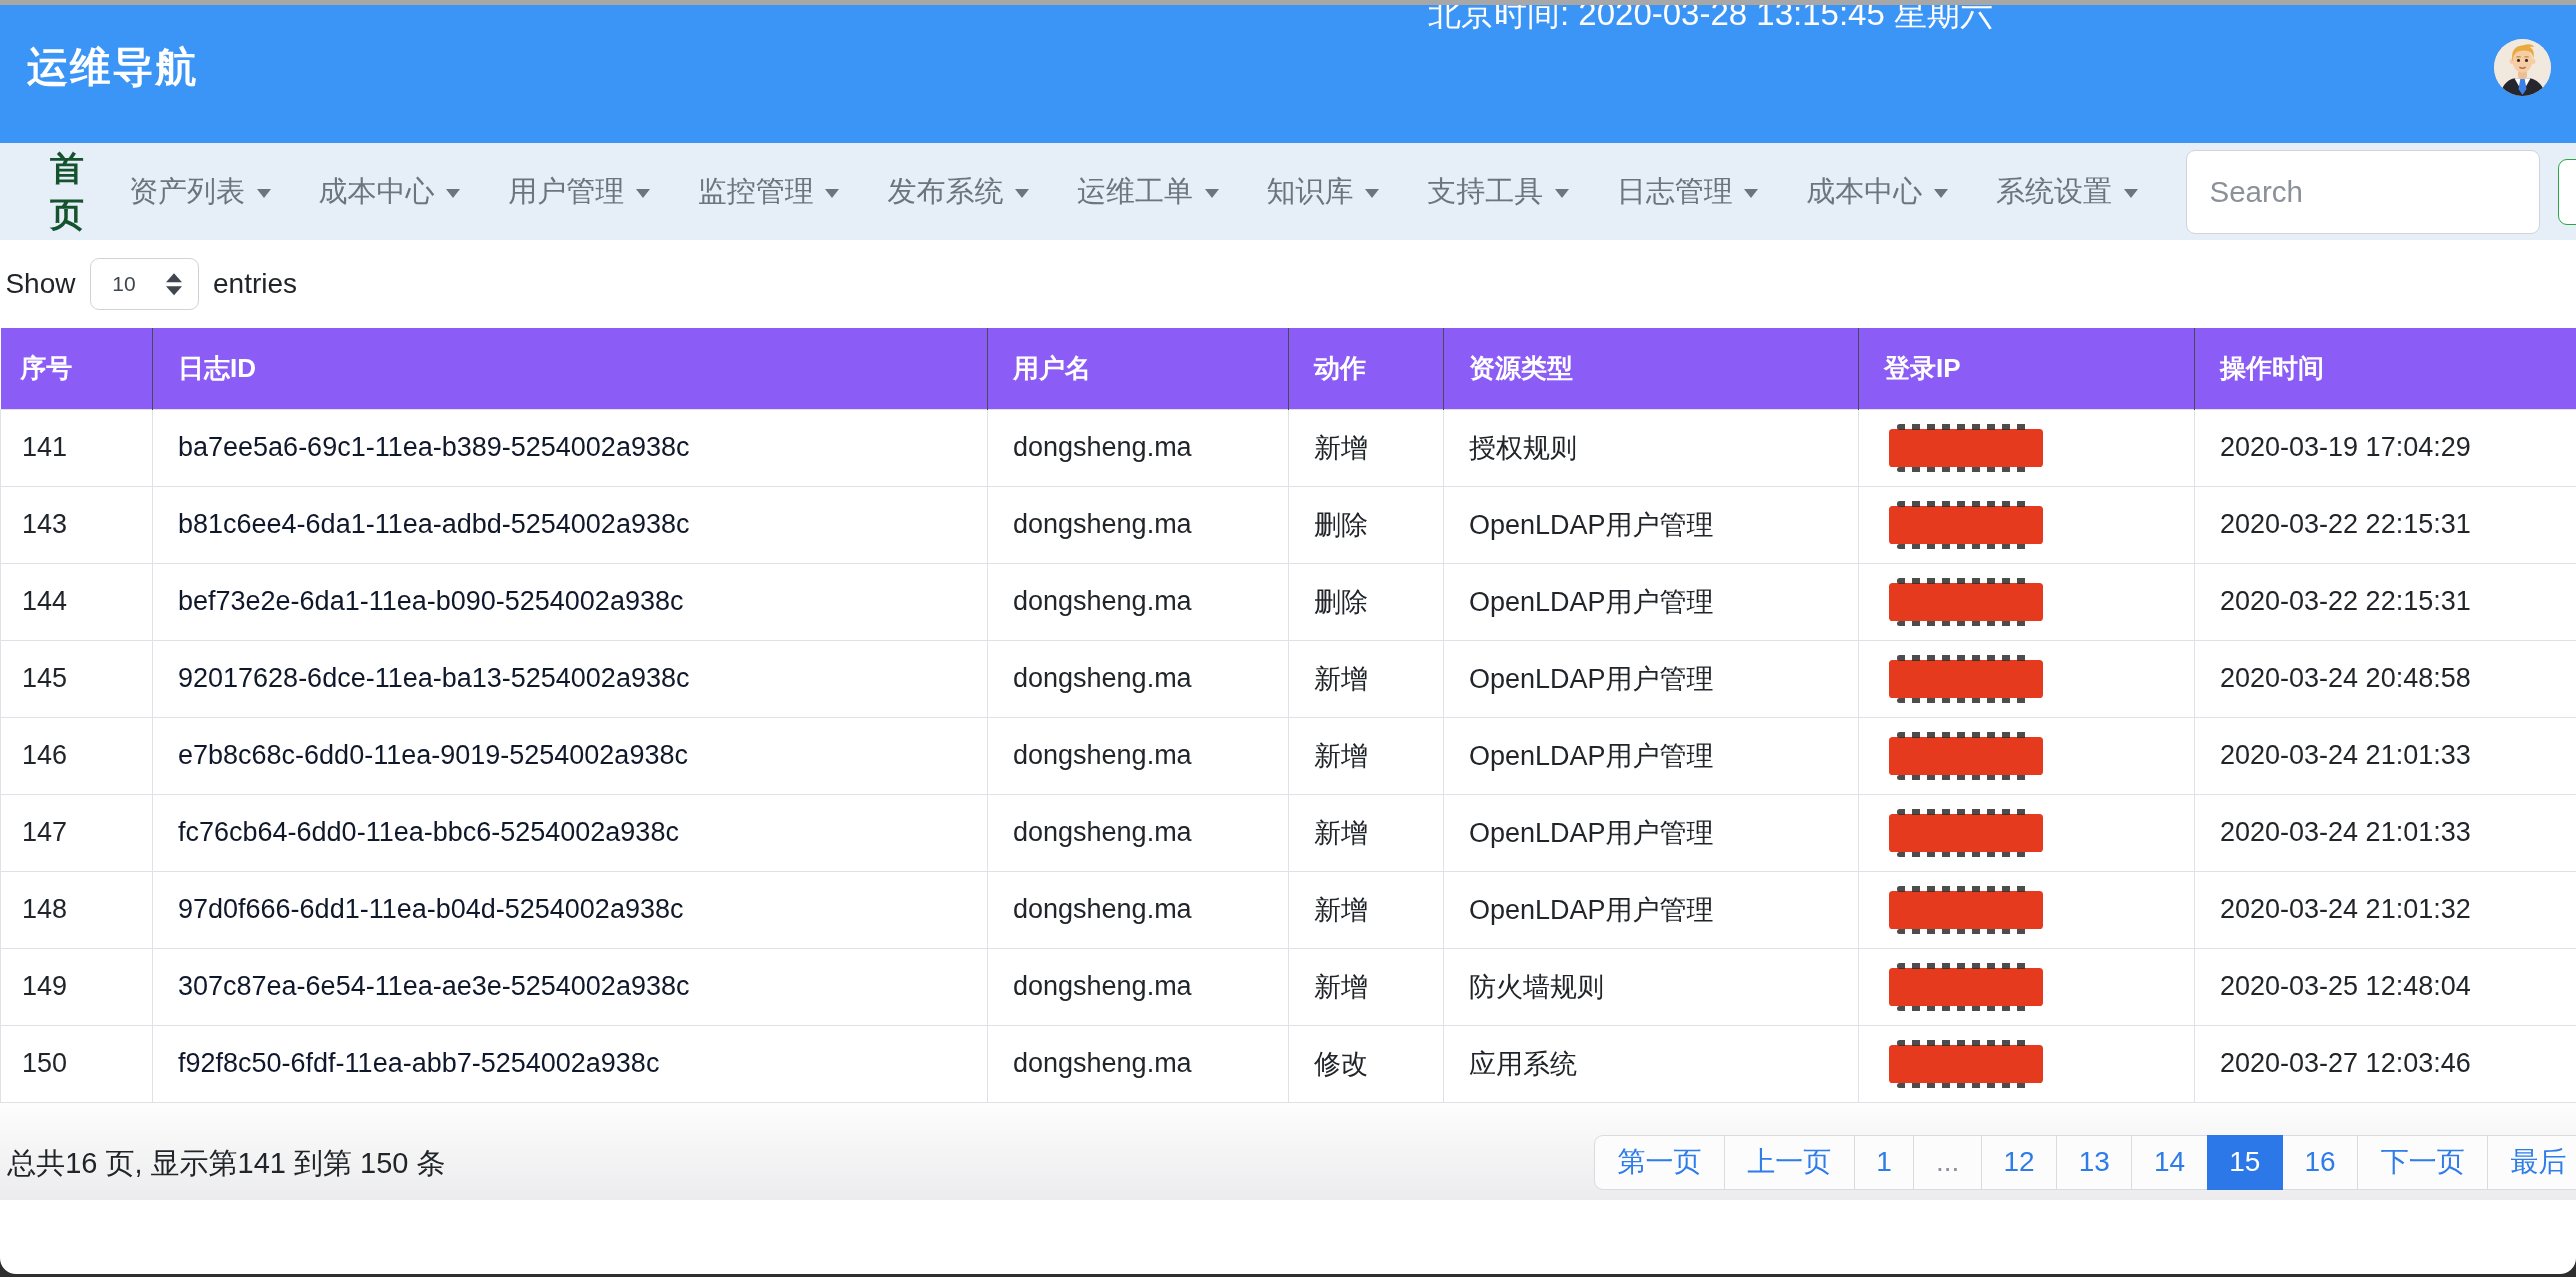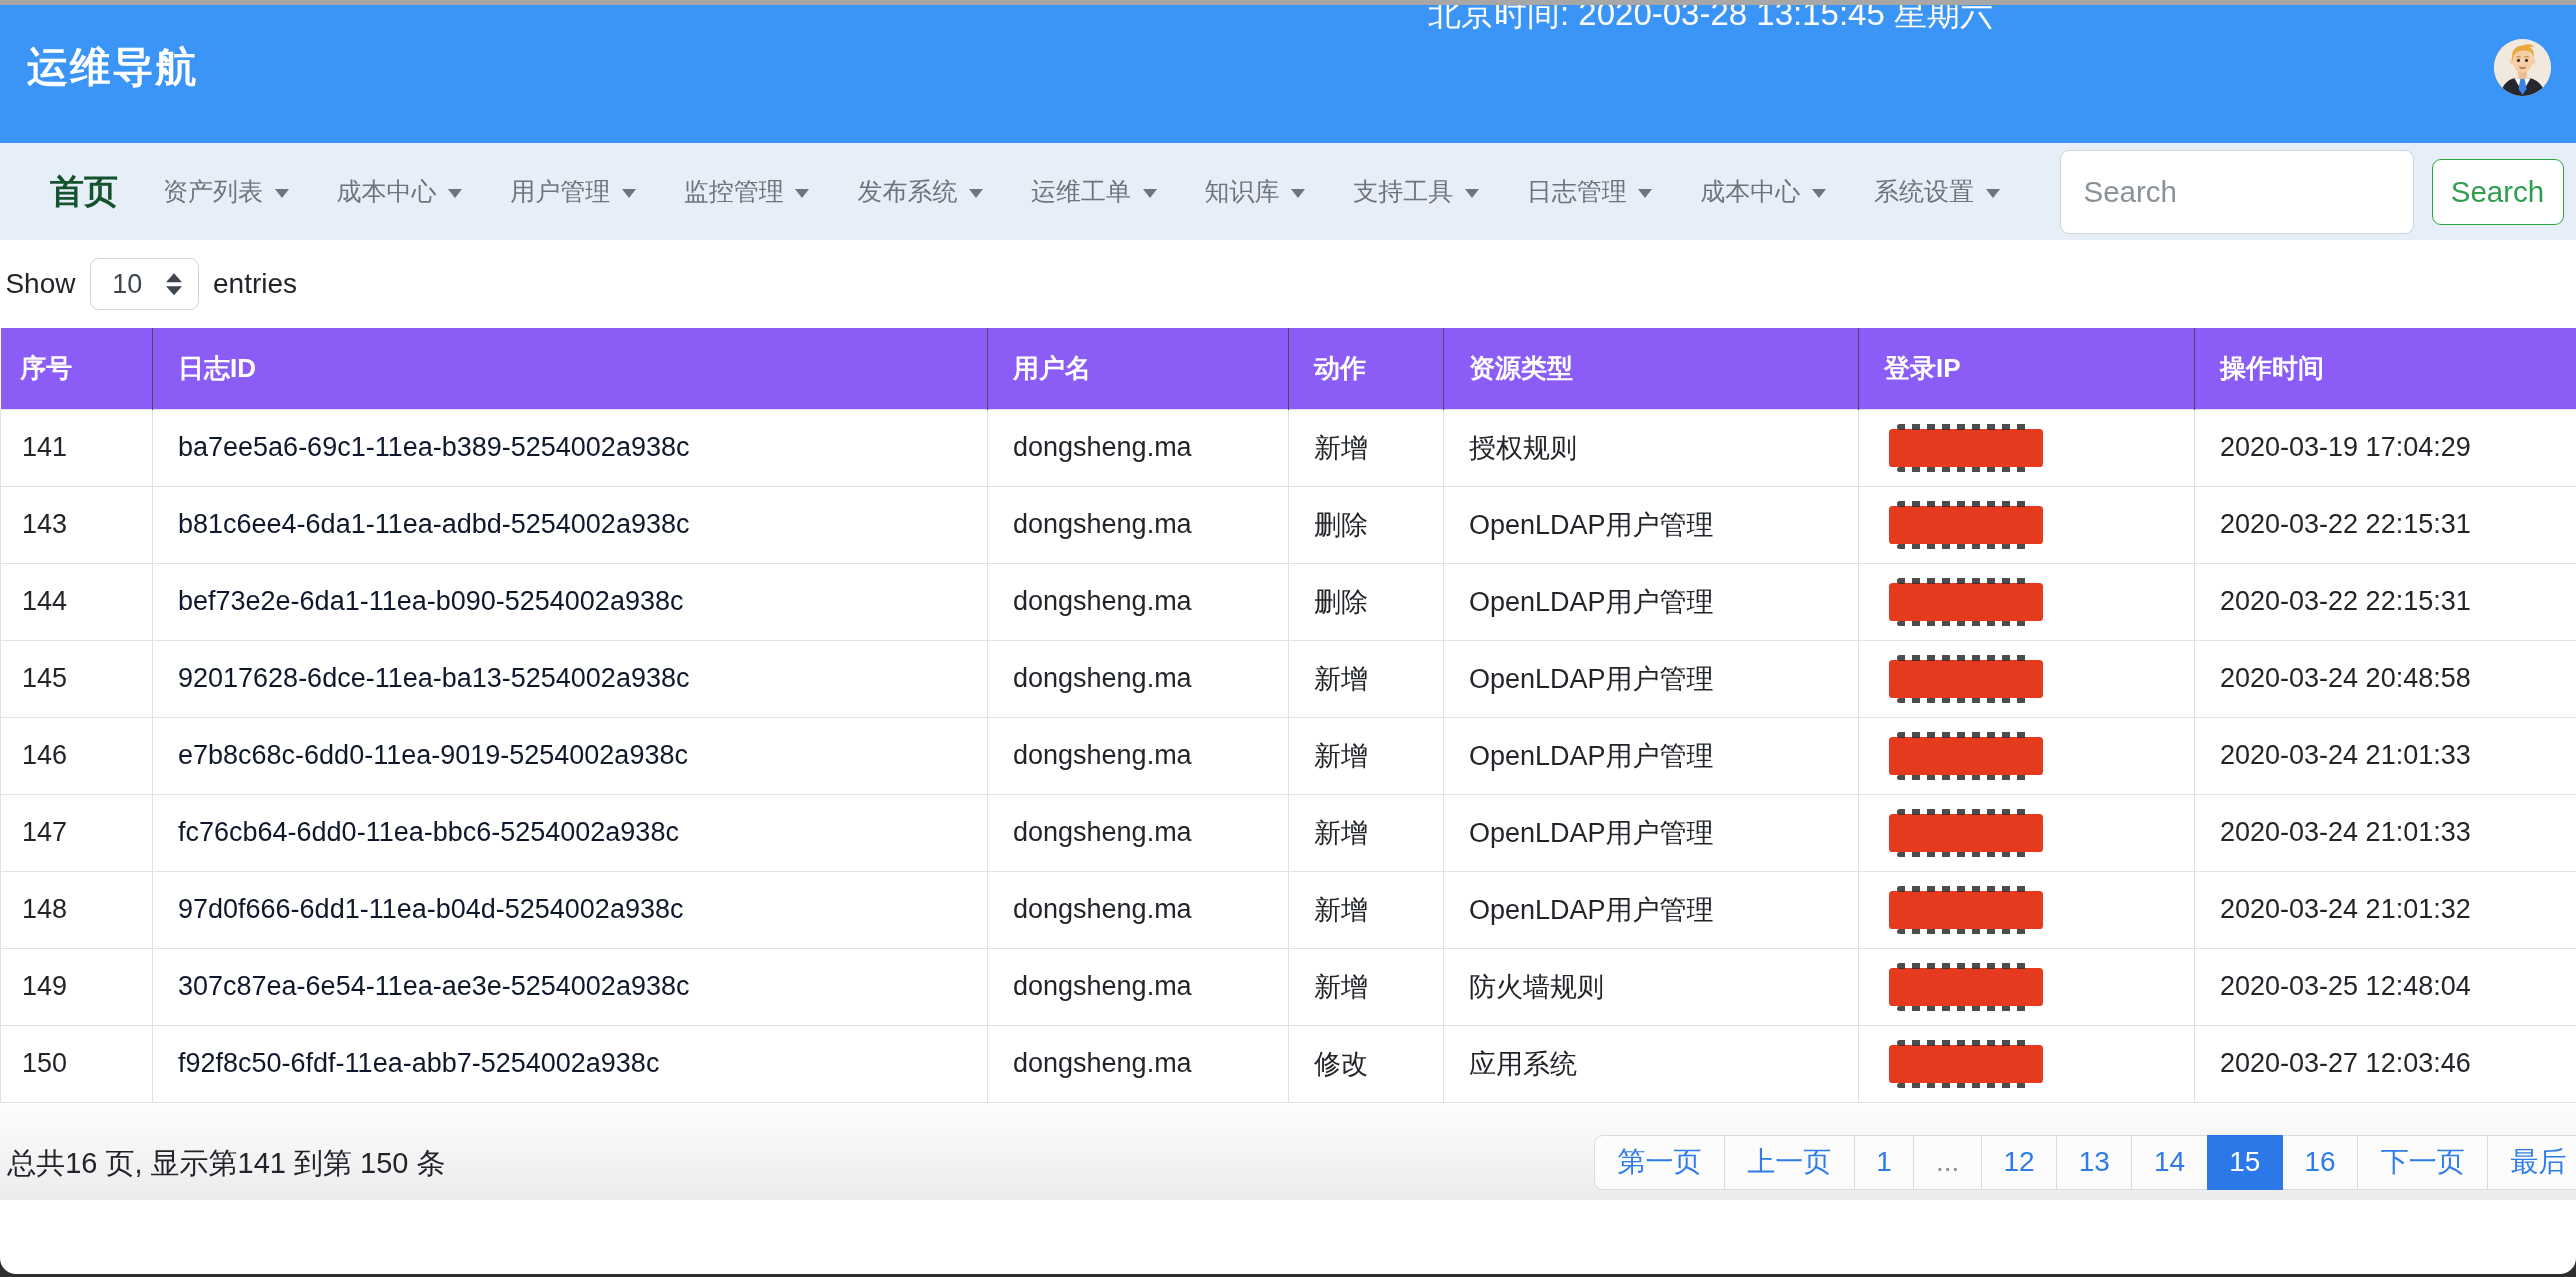--- a/index.html
+++ b/index.html
@@ -16,37 +16,37 @@
             display:flex; align-items:center; padding:0 27px; }
   .brand { color:#ffffff; font-size:41px; font-weight:600; letter-spacing:1.8px; margin-top:-14.3px; }
   .clock { position:absolute; left:1428px; top:-13.4px; color:#fdfdfd; font-size:33px; white-space:nowrap; }
   .avatar { position:absolute; right:25px; top:34px; width:57px; height:57px; border-radius:50%;
             overflow:hidden; background:#f1e8de; }
 
   
   .nav { height:97px; background:#e6eff8; display:flex; align-items:center;
          padding:0 12.5px 0 50px; }
   .nav-home { font-size:34px; font-weight:700; color:#14532d; margin-right:45px; cursor:pointer; }
-  .nav-item { display:flex; align-items:center; color:#6c757d; font-size:25px;
+  .nav-item { display:flex; align-items:center; color:#6c757d; font-size:29px;
               margin-right:48px; white-space:nowrap; cursor:pointer;text-align:right; }
   .caret { width:0; height:0; border-left:7.2px solid transparent; border-right:7.2px solid transparent;
            border-top:9px solid #6c757d; margin-left:11.6px; margin-top:3.6px; }
   .nav-search { margin-left:auto; display:flex; align-items:center; }
   .search-input { width:354px; height:84px; border:0.9px solid #ced4da; border-radius:9px;
                   font-size:29.5px; padding:0 23px; color:#343a40; background:#fff; outline:none; }
   .search-input::placeholder { color:#8a9199; }
   .search-btn { margin-left:18px; width:132px; height:66px; border:1.8px solid #28a745; border-radius:9px;
                 background:#fff; color:#2f9e4f; font-size:29.5px; cursor:pointer; }
 
   
   .show-row { height:88px; background:#fff; display:flex; align-items:center; padding-left:5.4px; }
   .show-label, .entries-label { font-size:28px; color:#212529; }
   .page-size { position:relative; margin:0 14.3px; width:109px; height:52px; border:0.9px solid #ced4da;
                border-radius:9px; background:#fff; display:flex; align-items:center;
-               padding-left:21.5px; font-size:27px; color:#3f4650; cursor:pointer; }
+               padding-left:21.5px; font-size:21px; color:#3f4650; cursor:pointer; }
   .sel-arrows { position:absolute; right:16px; top:50%; transform:translateY(-50%);
                 display:flex; flex-direction:column; gap:3.6px; }
   .sel-arrows i { display:block; width:0; height:0; border-left:8px solid transparent;
                   border-right:8px solid transparent; }
   .sel-arrows .up { border-bottom:9px solid #3f4650; }
   .sel-arrows .dn { border-top:9px solid #3f4650; }
 
   
   table { width:2576px; border-collapse:collapse; table-layout:fixed; }
   thead th { height:81px; background:#8b5cf6; color:#fff; font-size:26px; font-weight:700;

